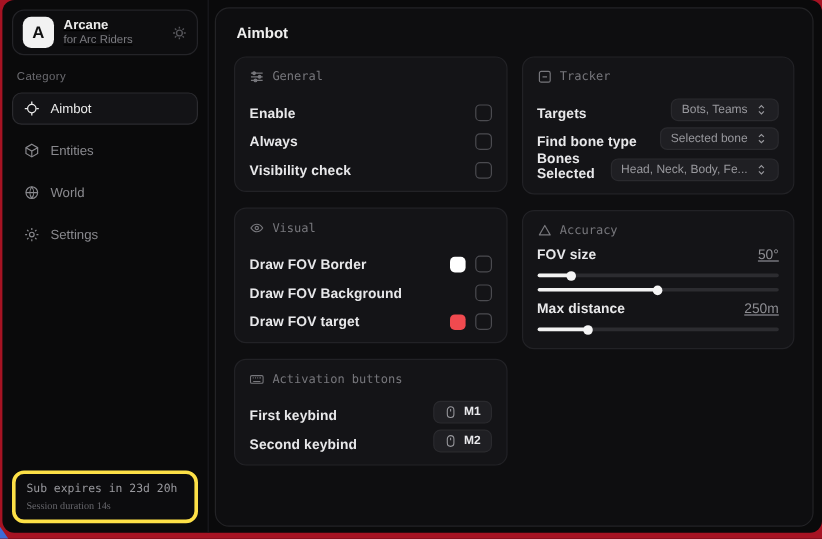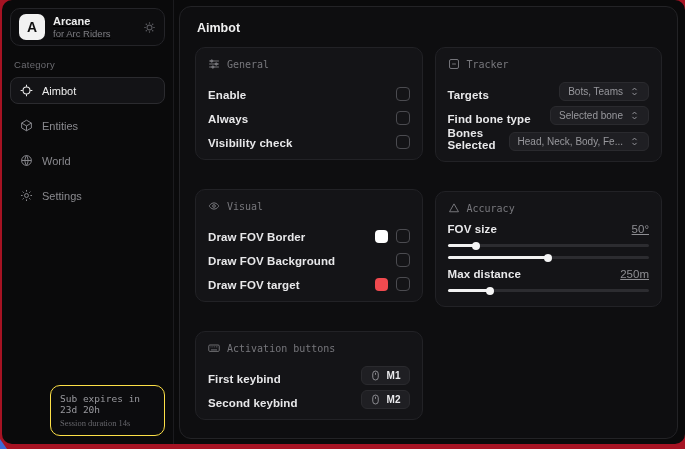--- a/index.html
+++ b/index.html
@@ -22,34 +22,34 @@
   .gear-dim { color:#55555a; width:13px; height:13px; }
 
   .category-label { color:#6b6b70; font-size:9.5px; margin:13px 4px 7px 4px; letter-spacing:.3px; }
 
   .nav { display:flex; flex-direction:column; }
   .nav-item { display:flex; align-items:center; gap:9px; color:#8a8a8f; font-size:11px;
               padding:6px 9px; border-radius:8px; border:1px solid transparent; cursor:pointer; margin-bottom:8px; }
   .nav-item.active { background:#131316; border-color:#2b2b2f; color:#ececec; }
   .nav-icon { width:13px; height:13px; flex:none; }
 
-  .sub-card { margin-top:auto; border:1px solid #fde047; border-radius:10px; padding:7px 9px; background:#0c0c0e;margin-left:40px; }
+  .sub-card { margin-top:auto; border:3px solid #fde047; border-radius:10px; padding:7px 9px; background:#0c0c0e; }
   .sub-line1 { font-family:"DejaVu Sans Mono", monospace; color:#9a9a9f; font-size:9.5px; }
   .sub-line2 { font-family:Liberation Serif, serif; color:#67676c; font-size:8.5px; margin-top:3px; }
 
   .cursor-artifact { position:absolute; left:0; bottom:0; width:0; height:0;
                      border-left:7px solid #3d6bd8; border-top:10px solid transparent; z-index:5; }
 
   
   .main { flex:1; margin:6px 7px 5px 5px; background:#0e0e10; border:1px solid #232326;
           border-radius:12px; padding:12px 15px; display:flex; flex-direction:column; overflow:hidden; }
   .page-title { color:#f0f0f0; font-weight:bold; font-size:12.5px; margin:2px 2px 12px 2px; }
 
   .columns { display:flex; gap:12px; align-items:flex-start; }
-  .col { flex:1; display:flex; flex-direction:column; gap:29px; }
+  .col { flex:1; display:flex; flex-direction:column; gap:13px; }
 
   .card { background:#141417; border:1px solid #222226; border-radius:10px; padding:10px 12px; }
   .card-header { display:flex; align-items:center; gap:7px; color:#77777c;
                  font-family:"DejaVu Sans Mono", monospace; font-size:10px; margin-bottom:9px; }
   .card-header .hicon { width:12px; height:12px; color:#77777c; }
 
   .row { display:flex; align-items:flex-end; justify-content:space-between; min-height:22px; }
   .row + .row { margin-top:2px; }
   .row-label { color:#e8e8ea; font-size:11.5px; font-weight:bold; letter-spacing:.1px; }
   .row-right { display:flex; align-items:center; gap:8px; }

